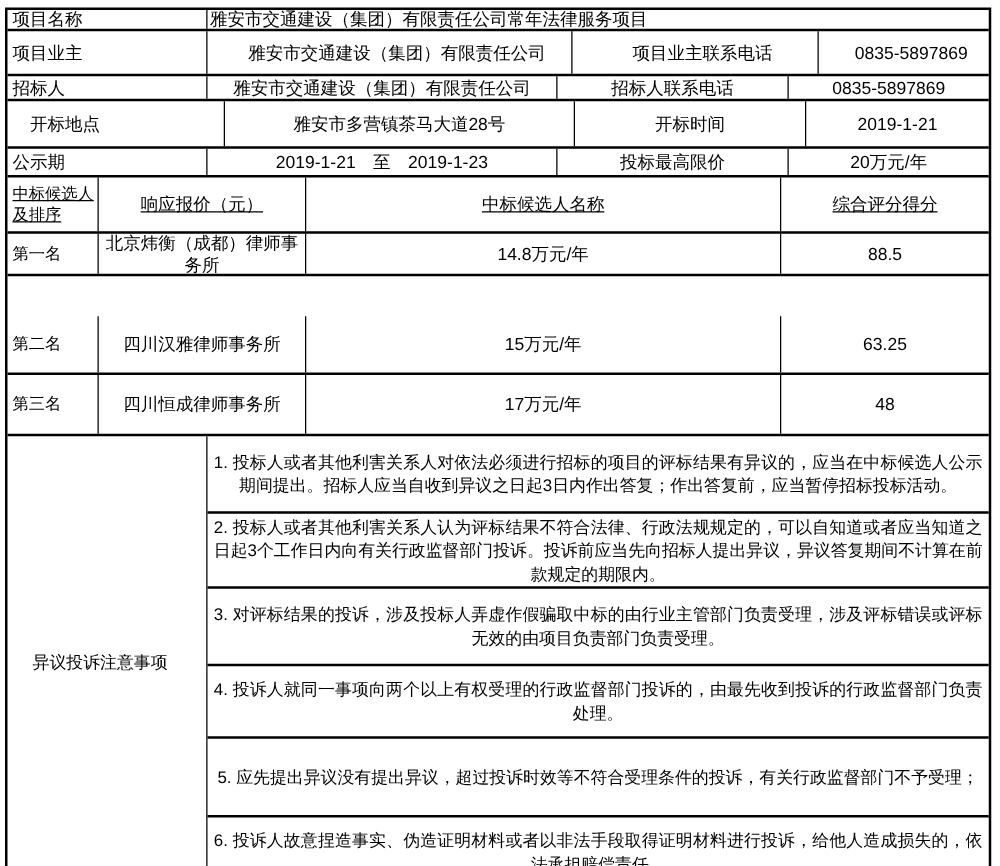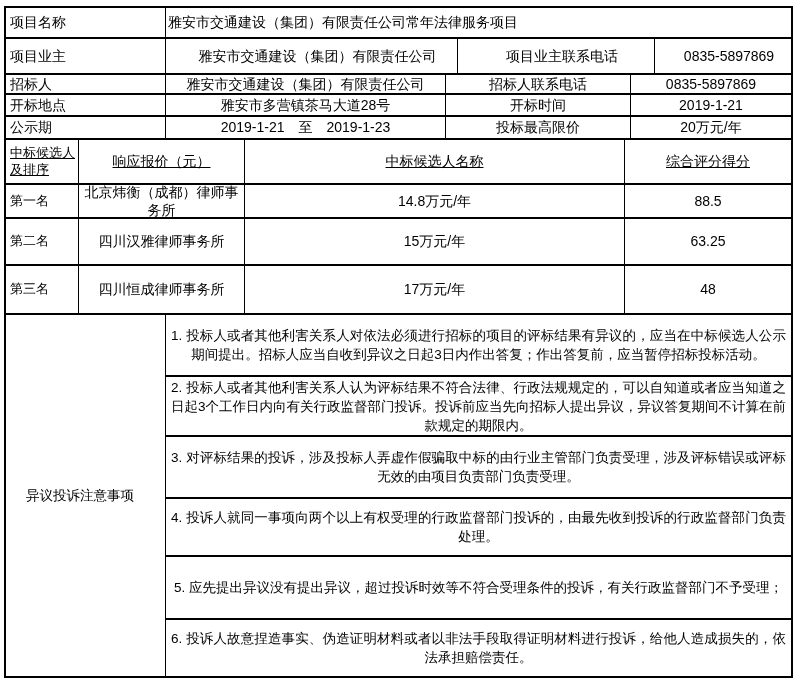--- a/index.html
+++ b/index.html
@@ -27,31 +27,31 @@
     font-size: 14px;
     line-height: 1.3;
   }
   .row > .cell:last-child { border-right: none; }
   .lbl { justify-content: flex-start; padding-left: 4px; }
   .ctr { justify-content: center; text-align: center; padding: 0 2px; }
   .vleft { justify-content: flex-start; padding-left: 2px; }
 
   
   .rowA  { grid-template-columns: 160px 280px 185px 1fr; }
-  .rowA1 { grid-template-columns: 160px 1fr; height: 31px; }
+  .rowA1 { grid-template-columns: 160px 1fr; height: 17px; }
   .rowA2 { height: 36px; gap: 12px; }
   .rowA3 { height: 20px; }
-  .rowA4 { height: 22px; }
+  .rowA4 { height: 38px; padding-left: 14px; }
   .rowA5 { height: 23px; }
 
   
   .rowB  { grid-template-columns: 73px 166px 380px 1fr; }
   .rowB0 { height: 45px; text-decoration: underline; }
   .rowB1 { height: 34px; }
-  .rowB2 { height: 47px; }
+  .rowB2 { height: 47px; margin-top: 32px; }
   .rowB3 { height: 49px; }
   .rowB .cell:first-child { font-size: 13px; line-height: 1.25; }
 
   
   .secC { display: flex; }
   .notice-label {
     width: 160px;
     flex: 0 0 160px;
     border-right: 1px solid #000;
     display: flex;

